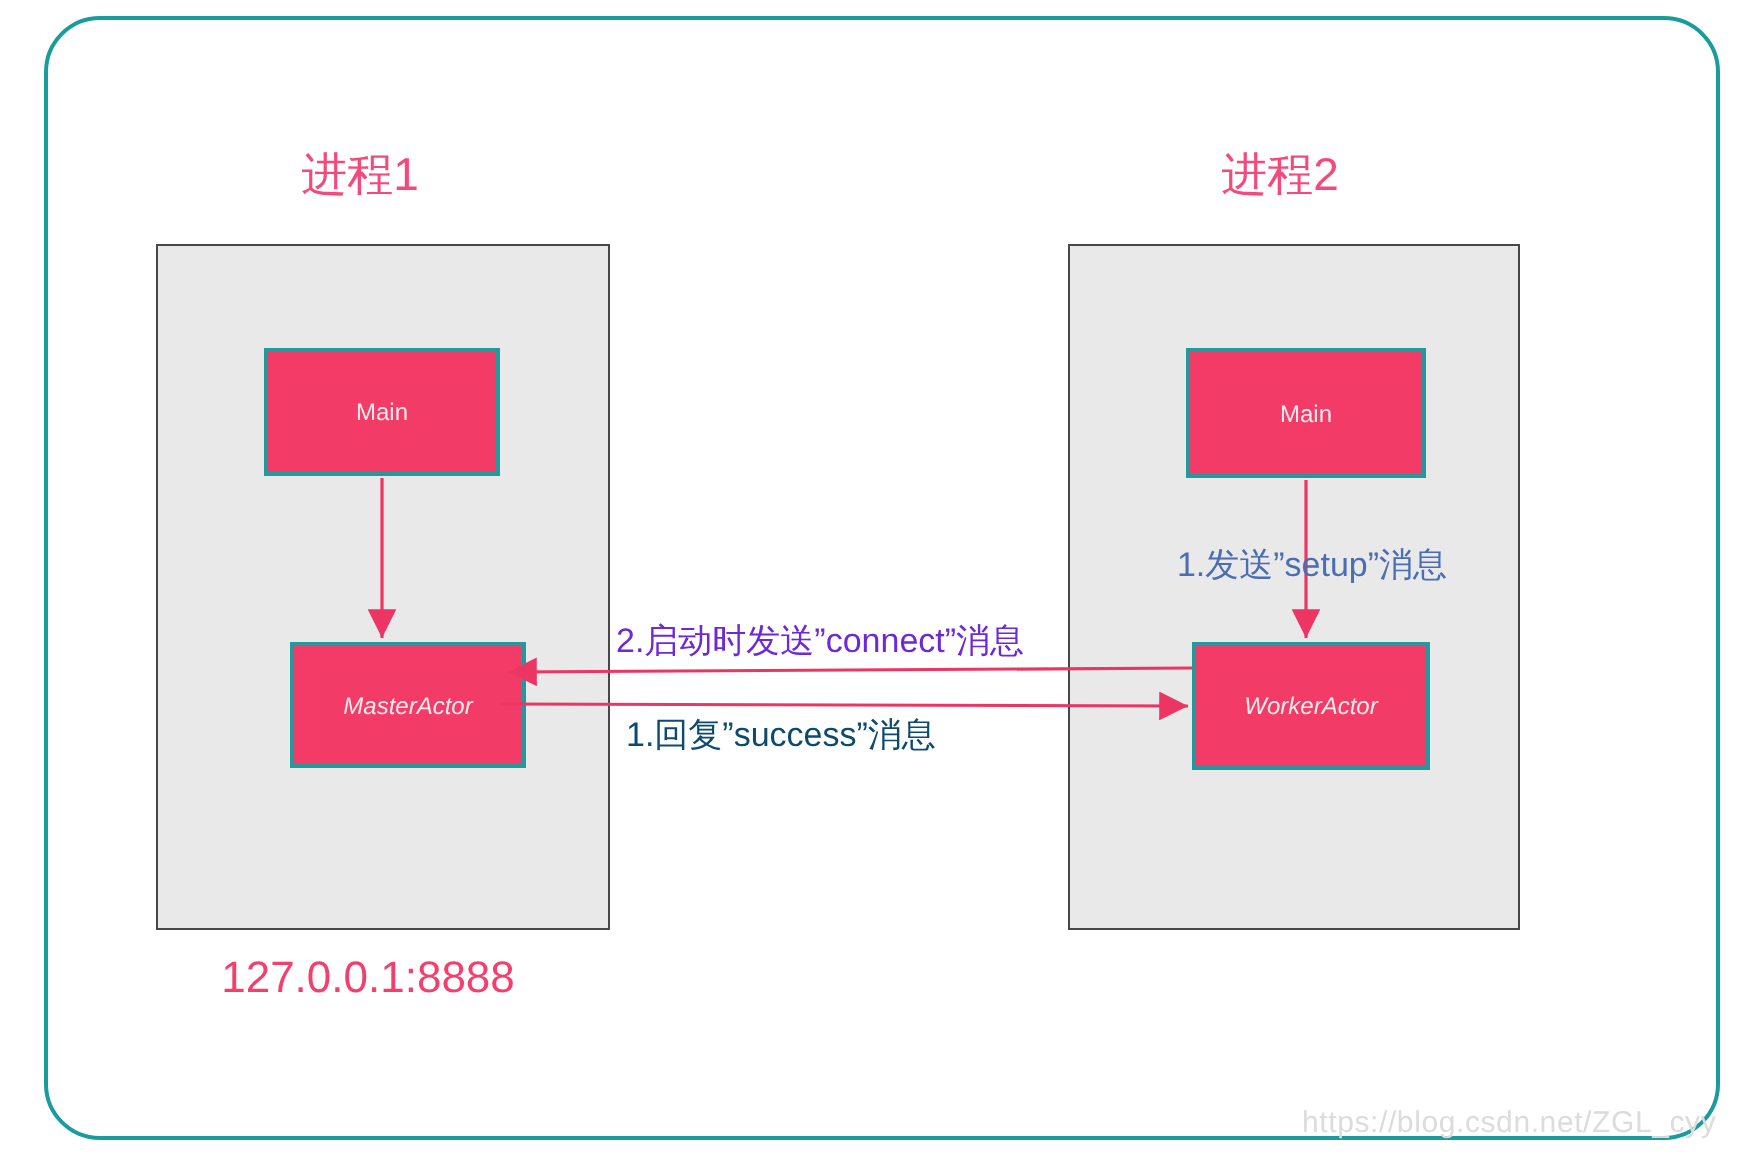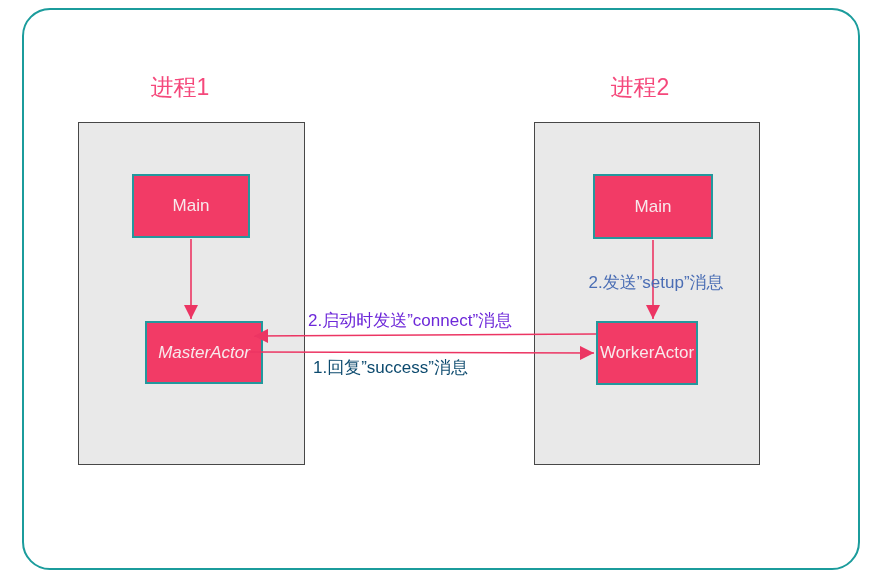--- a/index.html
+++ b/index.html
@@ -18,28 +18,28 @@
   .title-left  { left:180px; top:72px; }
   .title-right { left:640px; top:72px;text-align:right; }
   .container {
     position:absolute; background:#E9E9E9; border:1.5px solid #474747;
     box-sizing:border-box; z-index:1;
   }
   .container-left  { left:78px;  top:122px; width:227px; height:343px; }
   .container-right { left:534px; top:122px; width:226px; height:343px; }
   .actor-box {
     position:absolute; background:#F23B66; border:2px solid #23989D;
-    box-sizing:border-box; color:#F8E9EC; font-size:17px;
+    box-sizing:border-box; color:#F8E9EC; font-size:12px;
     display:flex; align-items:center; justify-content:center;
     white-space:nowrap; z-index:2;
   }
   .main1  { left:132px; top:174px; width:118px; height:64px; }
   .master { left:145px; top:321px; width:118px; height:63px;font-style:italic; }
   .main2  { left:593px; top:174px; width:120px; height:65px; }
-  .worker { left:596px; top:321px; width:102px; height:64px; }
+  .worker { left:596px; top:321px; width:119px; height:64px;font-style:italic; }
   .arrow-layer { position:absolute; left:0; top:0; width:874px; height:584px; z-index:3; pointer-events:none; }
   .msg-label { position:absolute; font-size:17px; white-space:nowrap; z-index:4; }
   .lbl-setup   { left:656px; top:271px; transform:translateX(-50%); color:#4A6DB4; }
   .lbl-connect { left:308px; top:309px; color:#6d28d9; }
   .lbl-success { left:313px; top:356px; color:#0c4a6e; }
   .addr {
     position:absolute; transform:translateX(-50%); font-size:22px; color:#F43F6D;
     white-space:nowrap; z-index:4;
   }
   .addr-left  { left:184px; top:476px; }
@@ -72,19 +72,21 @@
       <marker id="ah" viewBox="0 0 10 10" refX="10" refY="5" markerWidth="9" markerHeight="9" orient="auto">
         <path d="M0,0 L10,5 L0,10 z" fill="#EC3563"></path>
       </marker>
     </defs>
     <line x1="191" y1="239" x2="191" y2="319" stroke="#EC3563" stroke-width="1.6" marker-end="url(#ah)"></line>
     <line x1="653" y1="240" x2="653" y2="319" stroke="#EC3563" stroke-width="1.6" marker-end="url(#ah)"></line>
     <line x1="596" y1="334" x2="254" y2="336" stroke="#EC3563" stroke-width="1.6" marker-end="url(#ah)"></line>
     <line x1="250" y1="352" x2="594" y2="353" stroke="#EC3563" stroke-width="1.6" marker-end="url(#ah)"></line>
   </svg>
 
-  <div class="msg-label lbl-setup">2.发送”setup”消息</div>
+  <div class="msg-label lbl-setup">1.发送”setup”消息</div>
   <div class="msg-label lbl-connect">2.启动时发送”connect”消息</div>
   <div class="msg-label lbl-success">1.回复”success”消息</div>
 
+  <div class="addr addr-left">127.0.0.1:8888</div>
 
+  <div class="watermark">https://blog.csdn.net/ZGL_cyy</div>
 
 </div>
 
 </body></html>

